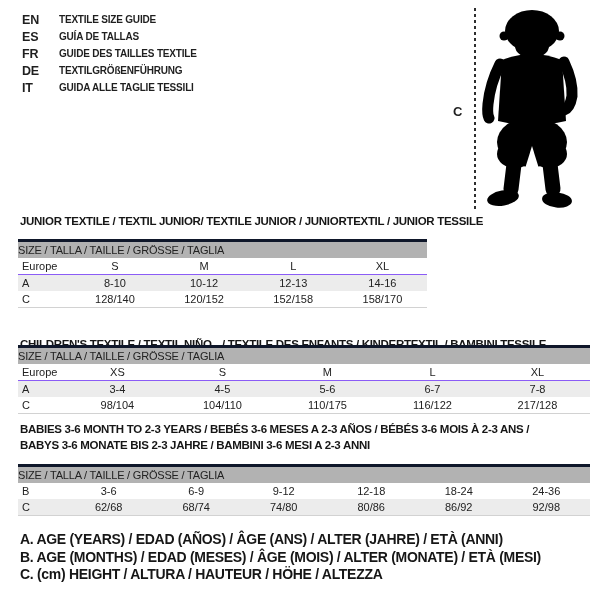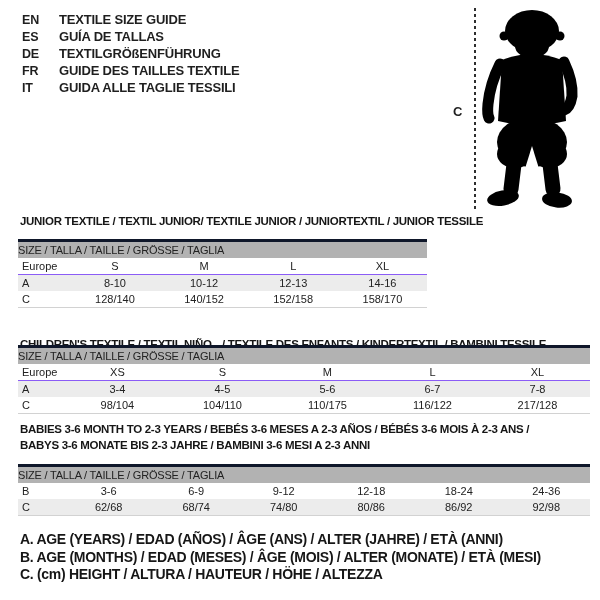--- a/index.html
+++ b/index.html
@@ -3,21 +3,21 @@
 <meta charset="utf-8">
 <style>
   html,body{margin:0;padding:0;}
   body{font-family:"Liberation Sans","DejaVu Sans",sans-serif;background:#ffffff;}
   .page{position:relative;width:600px;height:600px;background:#ffffff;overflow:hidden;color:#1f1f1f;}
 
   
   .lang-list{position:absolute;left:22px;top:11px;}
   .lang-row{display:flex;height:17px;align-items:center;}
   .lang-code{width:37px;font-weight:bold;font-size:12.5px;letter-spacing:-0.2px;}
-  .lang-label{font-weight:bold;font-size:13px;letter-spacing:-0.2px;white-space:nowrap;}
+  .lang-label{font-weight:bold;font-size:10px;letter-spacing:-0.2px;white-space:nowrap;}
 
   
   .dash-line{position:absolute;left:474px;top:8px;width:2px;height:202px;
              background:repeating-linear-gradient(to bottom,#2e2e2e 0 3px,transparent 3px 6px);}
   .measure-label{position:absolute;left:453px;top:104px;font-weight:bold;font-size:13px;}
   .silhouette{position:absolute;left:478px;top:6px;}
 
   
   .section-title{position:absolute;left:20px;font-weight:bold;font-size:11.5px;
                  letter-spacing:-0.3px;white-space:nowrap;color:#161616;}
@@ -57,26 +57,26 @@
   <div class="lang-list">
     <div class="lang-row">
       <span class="lang-code">EN</span>
       <span class="lang-label">TEXTILE SIZE GUIDE</span>
     </div>
     <div class="lang-row">
       <span class="lang-code">ES</span>
       <span class="lang-label">GUÍA DE TALLAS</span>
     </div>
     <div class="lang-row">
+      <span class="lang-code">FR</span>
+      <span class="lang-label">GUIDE DES TAILLES TEXTILE</span>
+    </div>
+    <div class="lang-row">
       <span class="lang-code">DE</span>
       <span class="lang-label">TEXTILGRÖßENFÜHRUNG</span>
-    </div>
-    <div class="lang-row">
-      <span class="lang-code">FR</span>
-      <span class="lang-label">GUIDE DES TAILLES TEXTILE</span>
     </div>
     <div class="lang-row">
       <span class="lang-code">IT</span>
       <span class="lang-label">GUIDA ALLE TAGLIE TESSILI</span>
     </div>
   </div>
 
   <div class="dash-line"></div>
   <div class="measure-label">C</div>
   <svg class="silhouette" width="112" height="206" viewBox="0 0 112 206" xmlns="http://www.w3.org/2000/svg">
@@ -125,21 +125,21 @@
           <tr class="alt">
             <td class="row-label">A</td>
             <td>8-10</td>
             <td>10-12</td>
             <td>12-13</td>
             <td>14-16</td>
           </tr>
           <tr>
             <td class="row-label">C</td>
             <td>128/140</td>
-            <td>140/152</td>
+            <td>120/152</td>
             <td>152/158</td>
             <td>158/170</td>
           </tr>
         </tbody>
       </table>
     </div>
 
   <div class="section-title" id="children-title"><span>CHILDREN'S TEXTILE / TEXTIL NIÑO</span><span class="sub">/A</span><span> / TEXTILE DES ENFANTS / KINDERTEXTIL / BAMBINI TESSILE</span></div>
   <div class="table-wrap" id="children-table">
       <table class="size-table" data-cols="5">

